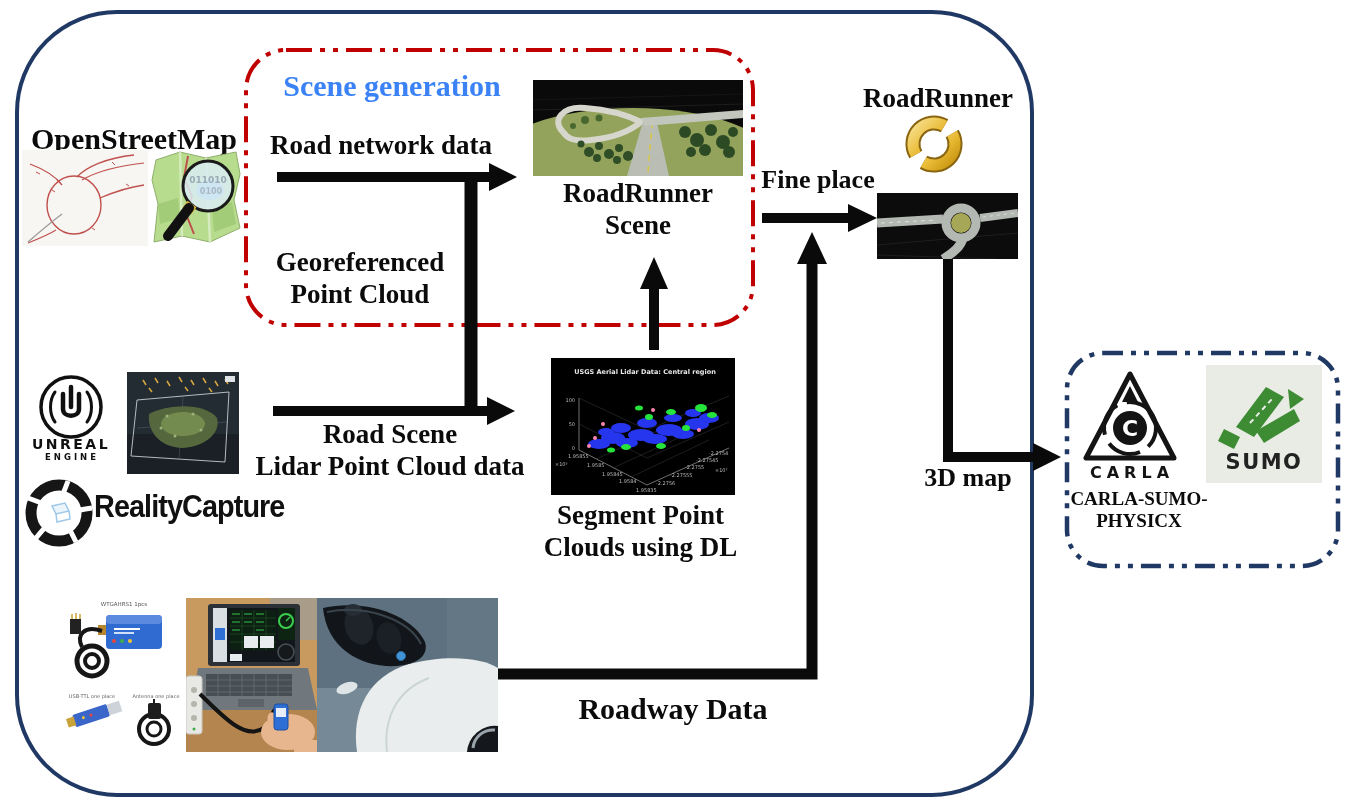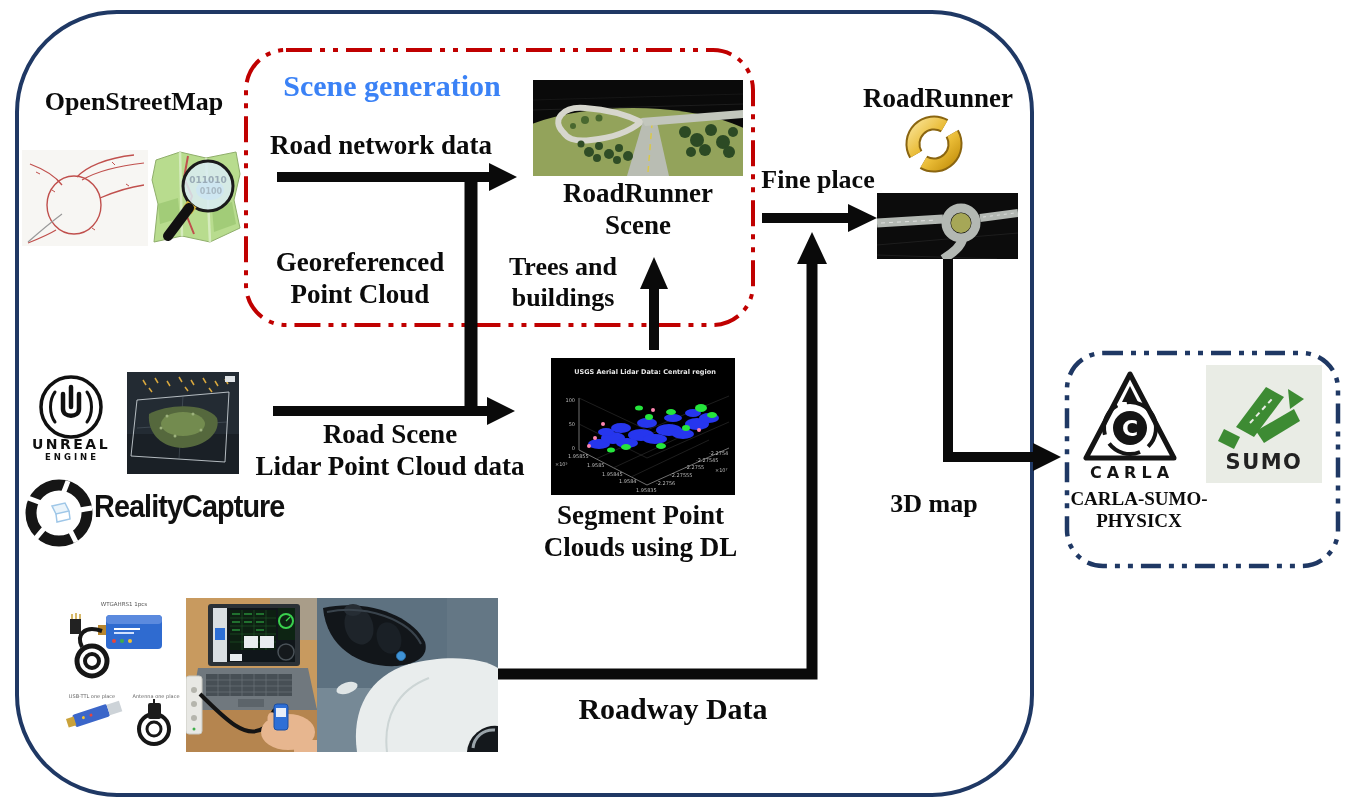--- a/index.html
+++ b/index.html
@@ -41,35 +41,31 @@
       <polygon points="877,218 848,204 848,232" stroke="none"></polygon>
 
       <path d="M497 674 H812 V263" stroke-width="11" fill="none"></path>
       <polygon points="812,232 797,264 827,264" stroke="none"></polygon>
 
       <path d="M948 259 V457 H1033" stroke-width="10" fill="none"></path>
       <polygon points="1061,457 1033,443 1033,471" stroke="none"></polygon>
     </g>
   </svg>
 
-  <div class="lbl" style="left:24px;top:87px;width:220px;font-size:26px;">OpenStreetMap</div>
+  <div class="lbl" style="left:24px;top:121px;width:220px;font-size:30px;">OpenStreetMap</div>
 
   <div class="lbl red" style="left:257px;top:68px;width:270px;font-size:30px;">Scene generation</div>
 
   <div class="lbl" style="left:260px;top:247px;width:200px;font-size:27px;">
     <div>Georeferenced</div>
     <div>Point Cloud</div>
   </div>
 
   <div class="lbl" style="left:260px;top:130px;width:242px;font-size:27px;">Road network data</div>
 
-  <div class="lbl" style="left:496px;top:252px;width:134px;font-size:26px;">
-    <div>Trees and</div>
-    <div>buildings</div>
-  </div>
 
   <div class="lbl" style="left:531px;top:178px;width:214px;font-size:27px;">
     <div>RoadRunner</div>
     <div>Scene</div>
   </div>
 
   <div class="lbl" style="left:757px;top:165px;width:122px;font-size:26px;">Fine place</div>
 
   <div class="lbl" style="left:856px;top:83px;width:164px;font-size:27px;">RoadRunner</div>
 
@@ -78,21 +74,21 @@
     <div>Lidar Point Cloud data</div>
   </div>
 
   <div class="lbl" style="left:528px;top:500px;width:225px;font-size:27px;">
     <div>Segment Point</div>
     <div>Clouds using DL</div>
   </div>
 
   <div class="lbl" style="left:578px;top:691px;width:190px;font-size:30px;">Roadway Data</div>
 
-  <div class="lbl" style="left:880px;top:463px;width:108px;font-size:26px;margin-top:26px;">3D map</div>
+  <div class="lbl" style="left:914px;top:463px;width:108px;font-size:26px;">3D map</div>
 
   <div class="lbl" style="left:1010px;top:488px;width:258px;font-size:19px;">
     <div>CARLA-SUMO-</div>
     <div>PHYSICX</div>
   </div>
 
   <svg class="pic" style="left:22px;top:150px;" width="126" height="96" viewBox="0 0 126 96">
     <rect width="126" height="96" fill="#f7f6f3"></rect>
     <ellipse cx="52" cy="55" rx="27" ry="29" fill="none" stroke="#c0504d" stroke-width="1.4"></ellipse>
     <path d="M8 14 C24 20,34 27,40 35" fill="none" stroke="#c0504d" stroke-width="1.3"></path>

